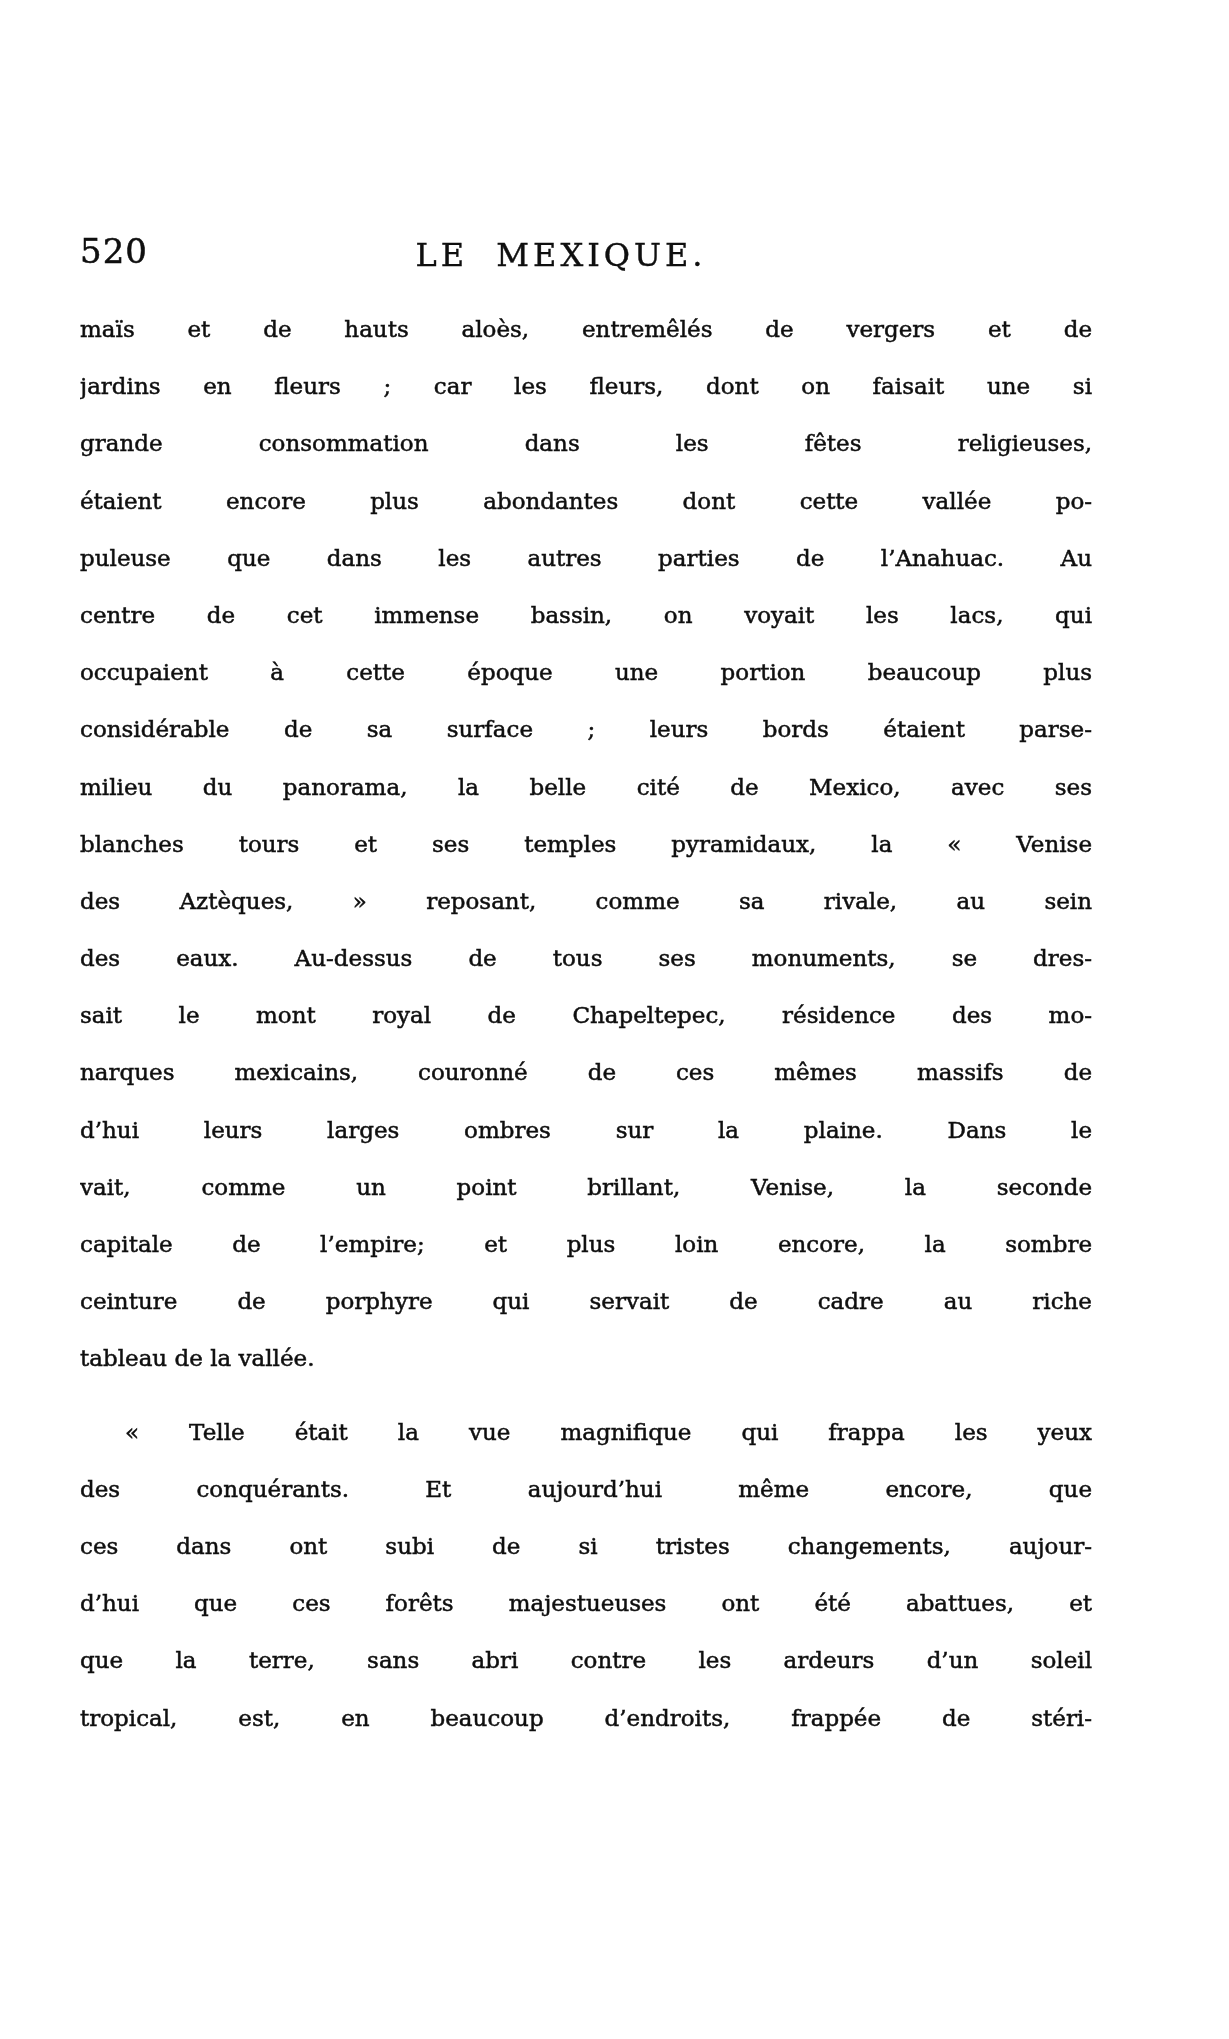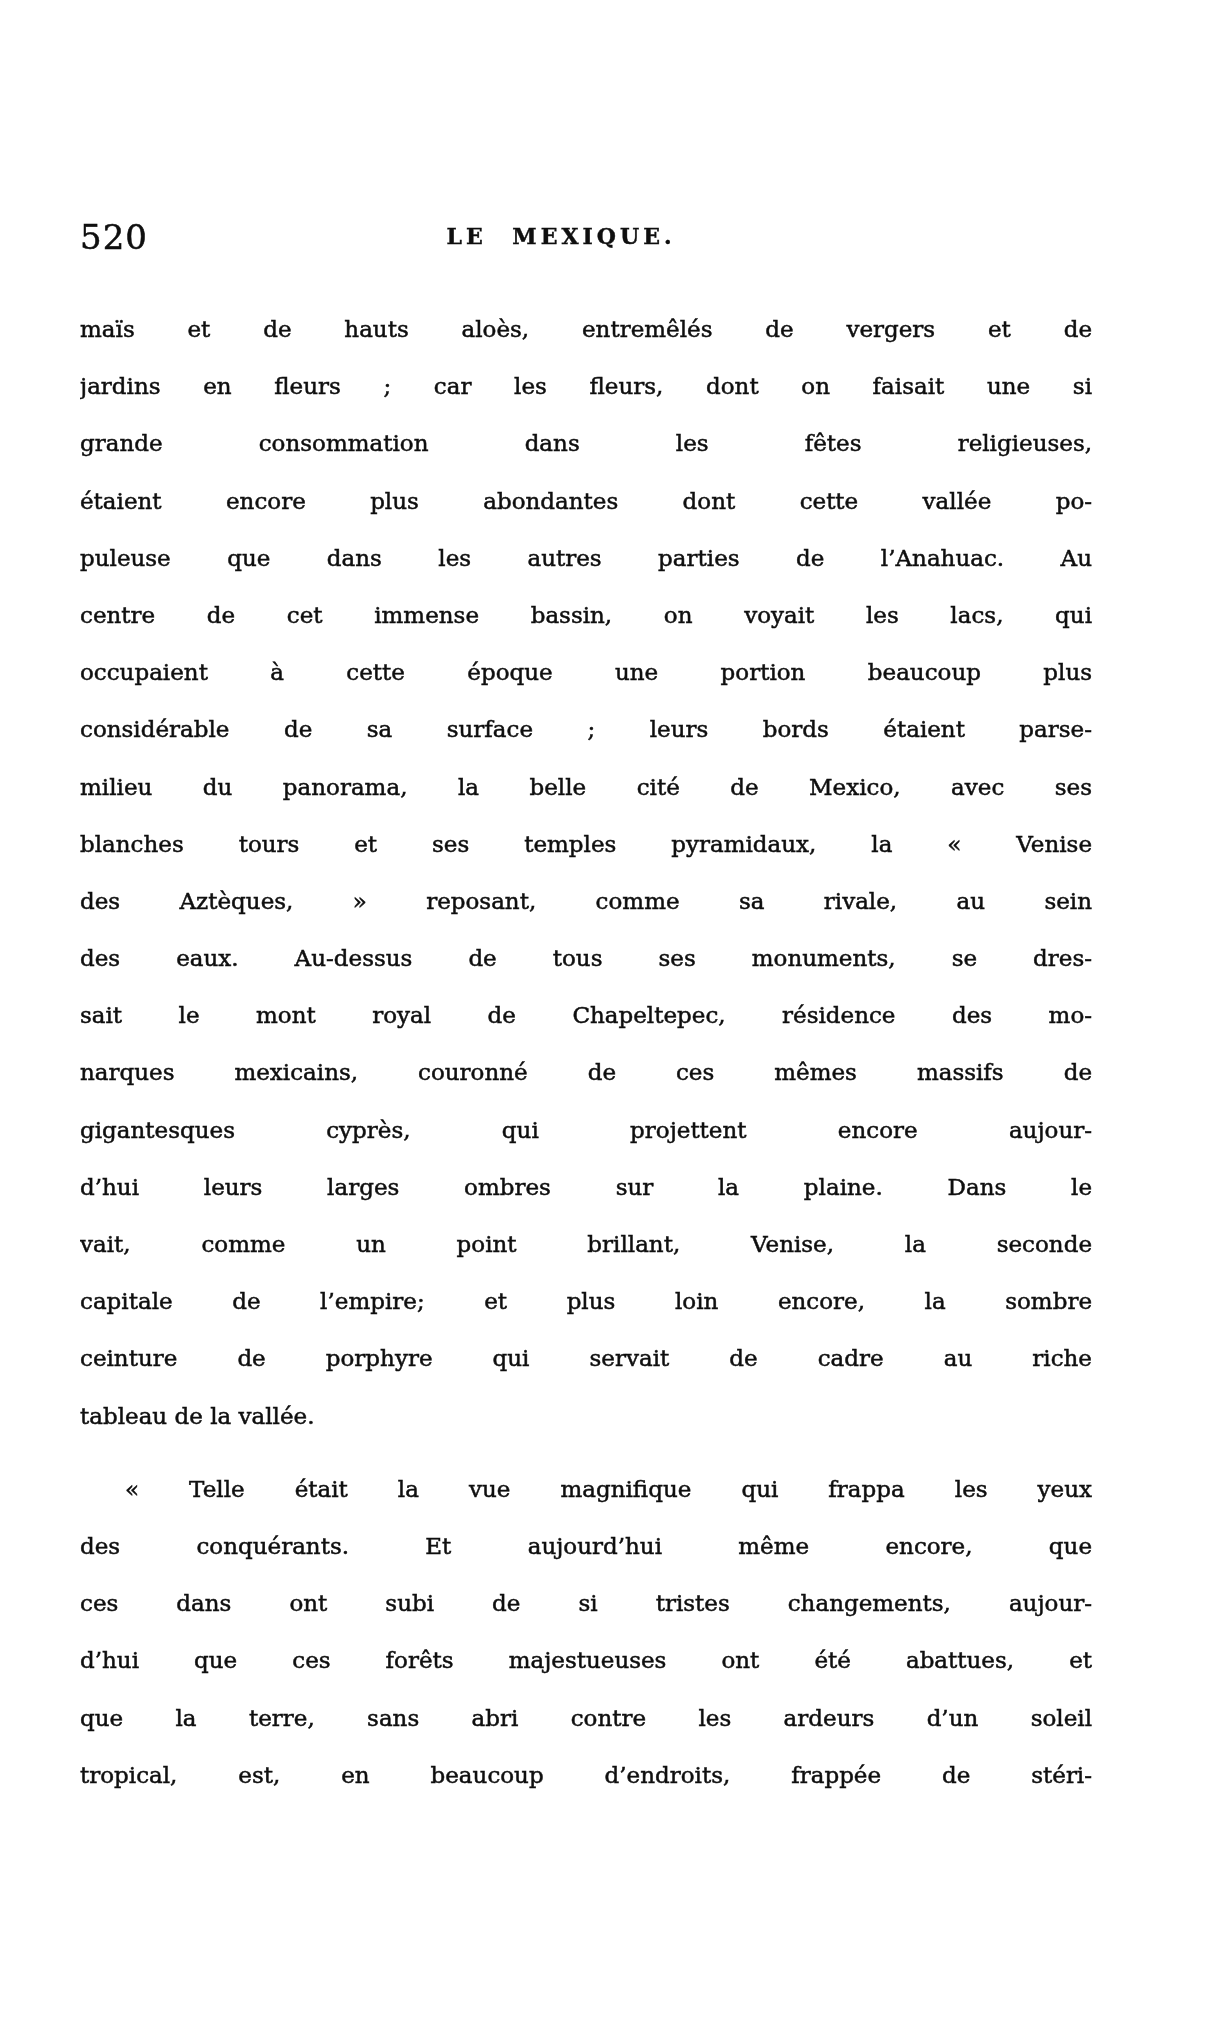--- a/index.html
+++ b/index.html
@@ -11,45 +11,44 @@
     position: relative;
     width: 1229px;
     height: 2039px;
     background: #ffffff;
     color: #0f0f0f;
     font-family: "DejaVu Serif", "Liberation Serif", serif;
     overflow: hidden;
   }
   .page-header {
     position: absolute;
-    top: 220px;
+    top: 234px;
     left: 80px;
     width: 1012px;
     height: 36px;
   }
   .page-number {
     position: absolute;
     left: 0;
     top: 0;
     font-size: 34px;
     line-height: 1;
     letter-spacing: 1px;
     -webkit-text-stroke: 0.5px currentColor;
   }
   .running-title {
     position: absolute;
     left: 50%;
     top: 5px;
     transform: translateX(calc(-50% - 25px));
-    font-size: 22px;
+    font-size: 32px;
     line-height: 1;
     letter-spacing: 4px;
     word-spacing: 14px;
     white-space: nowrap;
-    font-weight: bold;
     -webkit-text-stroke: 0.4px currentColor;
   }
   .page-body {
     position: absolute;
     left: 80px;
     top: 301px;
     width: 1012px;
     font-size: 23px;
     line-height: 57.2px;
     -webkit-text-stroke: 0.5px currentColor;
@@ -88,21 +87,20 @@
         <div class="text-line">puleuse que dans les autres parties de l’Anahuac. Au</div>
         <div class="text-line">centre de cet immense bassin, on voyait les lacs, qui</div>
         <div class="text-line">occupaient à cette époque une portion beaucoup plus</div>
         <div class="text-line">considérable de sa surface ; leurs bords étaient parse-</div>
         <div class="text-line">milieu du panorama, la belle cité de Mexico, avec ses</div>
         <div class="text-line">blanches tours et ses temples pyramidaux, la « Venise</div>
         <div class="text-line">des Aztèques, » reposant, comme sa rivale, au sein</div>
         <div class="text-line">des eaux. Au-dessus de tous ses monuments, se dres-</div>
         <div class="text-line">sait le mont royal de Chapeltepec, résidence des mo-</div>
         <div class="text-line">narques mexicains, couronné de ces mêmes massifs de</div>
-        <div class="text-line">gigantesques cyprès, qui projettent encore aujour-</div>
         <div class="text-line">d’hui leurs larges ombres sur la plaine. Dans le</div>
         <div class="text-line">vait, comme un point brillant, Venise, la seconde</div>
         <div class="text-line">capitale de l’empire; et plus loin encore, la sombre</div>
         <div class="text-line">ceinture de porphyre qui servait de cadre au riche</div>
         <div class="text-line flush-left">tableau de la vallée.</div>
       </div>
       <div class="paragraph">
         <div class="text-line indent">« Telle était la vue magnifique qui frappa les yeux</div>
         <div class="text-line">des conquérants. Et aujourd’hui même encore, que</div>
         <div class="text-line">ces dans ont subi de si tristes changements, aujour-</div>

